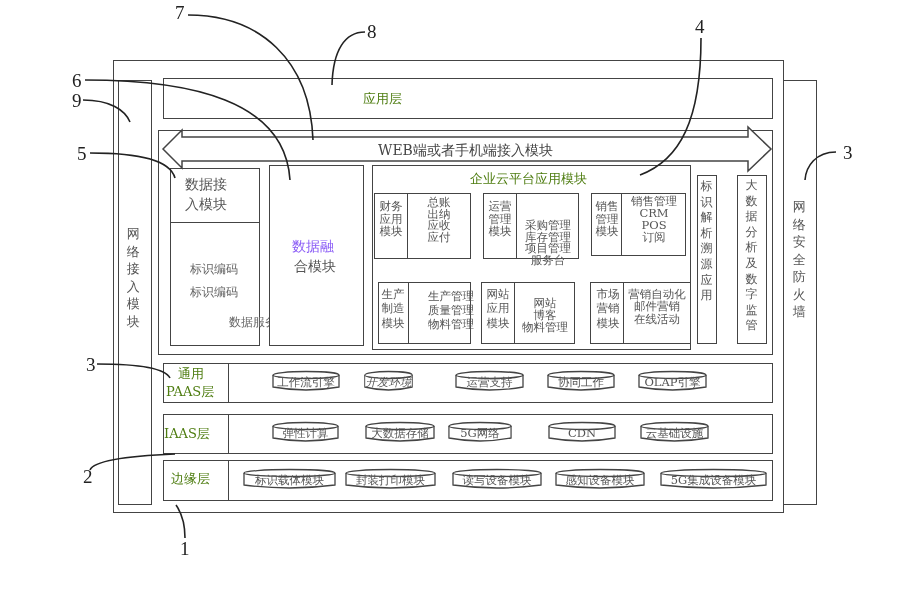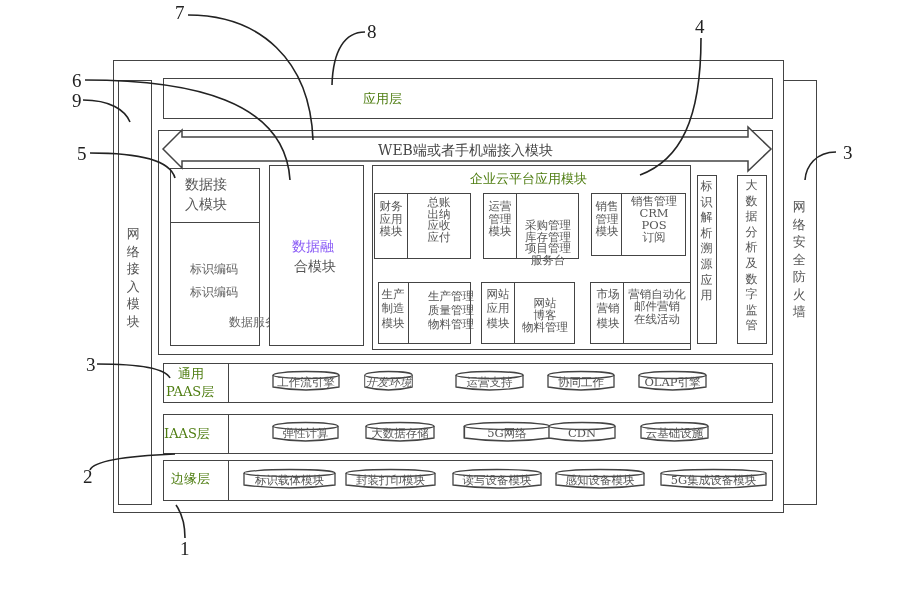--- a/index.html
+++ b/index.html
@@ -186,21 +186,21 @@
       </svg>
       <span>弹性计算</span>
     </div>
     <div class="cyl" style="left: 365px; width: 70px; top: 421px;">
       <svg viewBox="0 0 70 22" preserveAspectRatio="none">
         <path d="M1,5 L1,17 Q35,23 69,17 L69,5" fill="#fff" stroke="#444" stroke-width="1.3"></path>
         <ellipse cx="35" cy="5" rx="34" ry="3.5" fill="#fff" stroke="#444" stroke-width="1.3"></ellipse>
       </svg>
       <span>大数据存储</span>
     </div>
-    <div class="cyl" style="left: 463px; width: 88px; top: 421px; text-decoration: underline;">
+    <div class="cyl" style="left: 448px; width: 64px; top: 421px; text-decoration: underline;">
       <svg viewBox="0 0 68 22" preserveAspectRatio="none">
         <path d="M1,5 L1,17 Q34,23 67,17 L67,5" fill="#fff" stroke="#444" stroke-width="1.3"></path>
         <ellipse cx="34" cy="5" rx="33" ry="3.5" fill="#fff" stroke="#444" stroke-width="1.3"></ellipse>
       </svg>
       <span>5G网络</span>
     </div>
     <div class="cyl" style="left: 548px; width: 68px; top: 421px;">
       <svg viewBox="0 0 68 22" preserveAspectRatio="none">
         <path d="M1,5 L1,17 Q34,23 67,17 L67,5" fill="#fff" stroke="#444" stroke-width="1.3"></path>
         <ellipse cx="34" cy="5" rx="33" ry="3.5" fill="#fff" stroke="#444" stroke-width="1.3"></ellipse>

